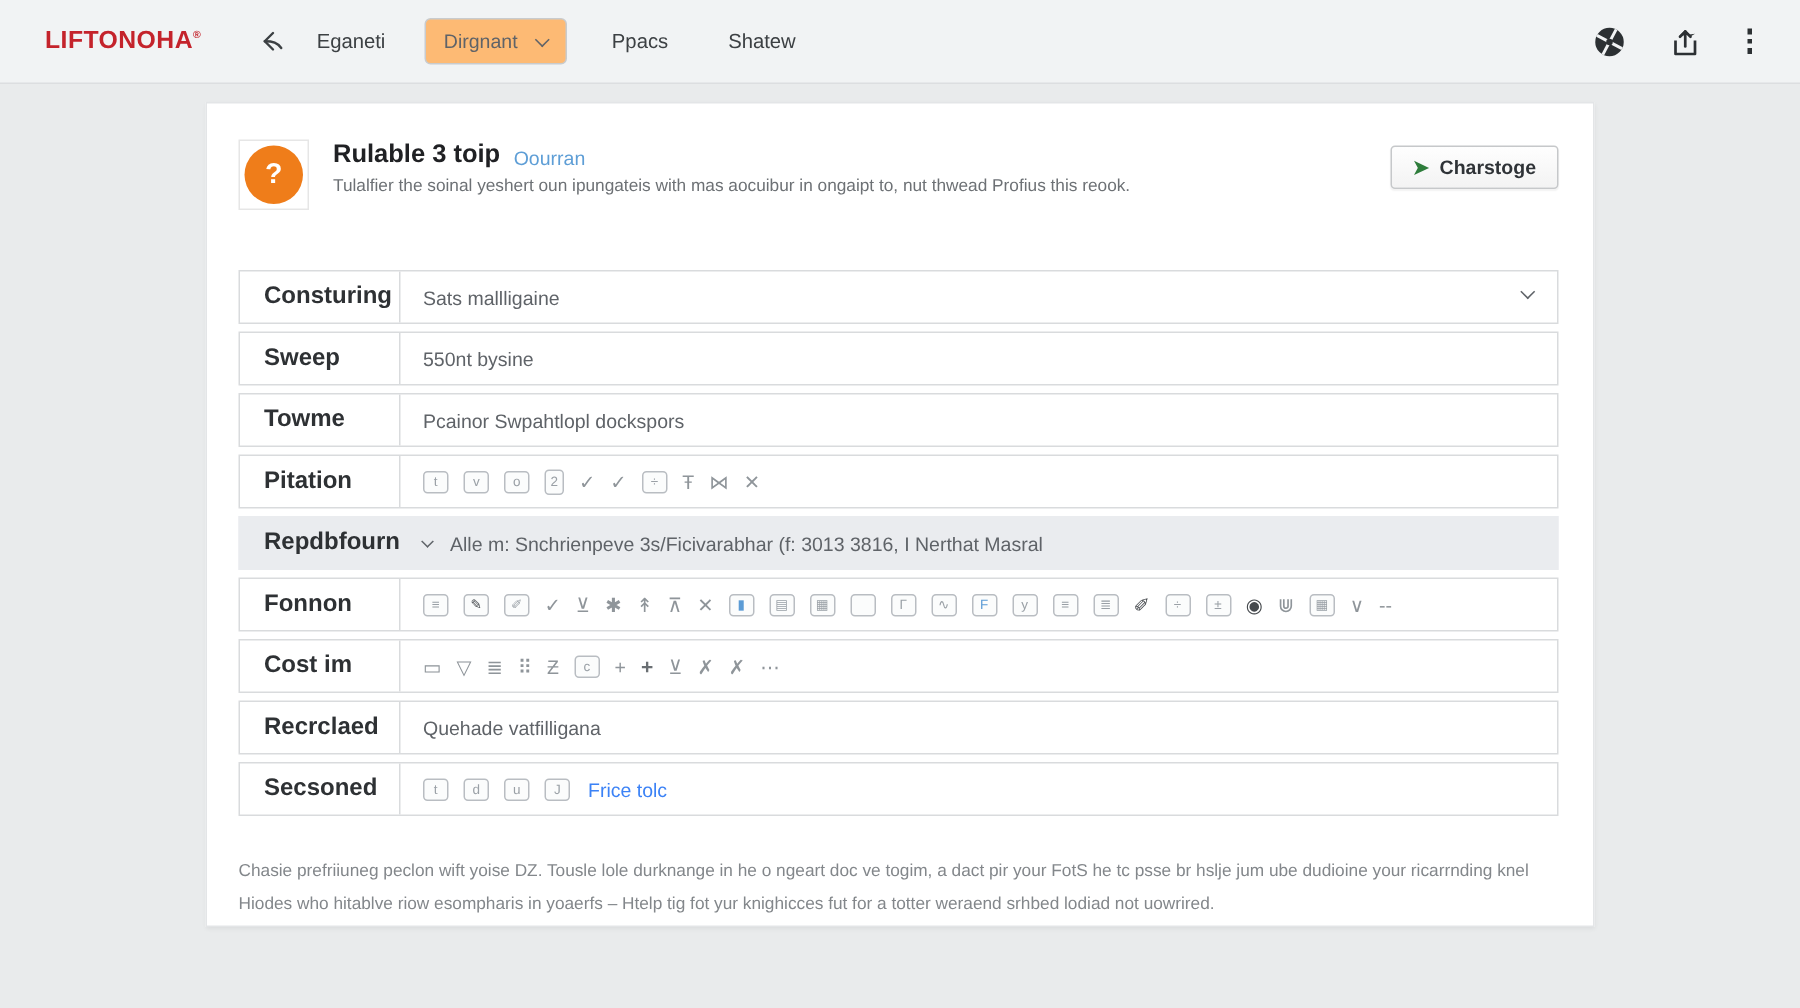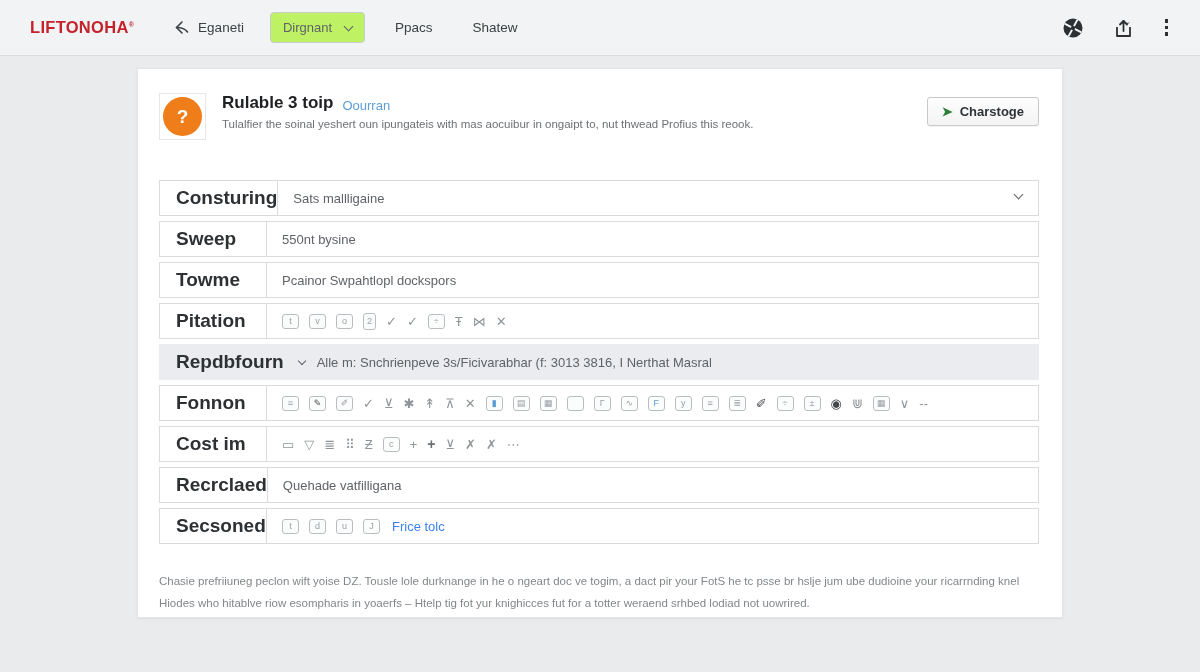--- a/index.html
+++ b/index.html
@@ -5,24 +5,24 @@
   * { margin:0; padding:0; box-sizing:border-box; }
   html,body { width:1200px; height:672px; overflow:hidden;
     font-family:"Liberation Sans", sans-serif; background:#e9ebec; }
 
   
   .topbar { height:56px; background:#f1f3f4; border-bottom:1px solid #dcdee0;
     display:flex; align-items:center; padding:0 30px; }
   .logo { color:var(--brand,#c4232b); font-weight:800; font-size:16.5px;
     letter-spacing:.3px; cursor:pointer; white-space:nowrap; }
   .logo sup { font-size:7px; font-weight:700; }
-  .back { display:flex; align-items:center; gap:7px; margin-left:40px;
+  .back { display:flex; align-items:center; gap:20px; margin-left:40px;
     color:#3c4043; font-size:13.5px; cursor:pointer; }
   .back svg { display:block; }
-  .dropdown { display:flex; align-items:center; margin-left:26px; background:#bef264;
+  .dropdown { display:flex; align-items:center; margin-left:26px; background:#fdba74;
     border:1px solid #c9cbcd; border-radius:4px; padding:7px 12px; font-size:13px;
     color:#5f6368; cursor:pointer; min-width:95px; justify-content:space-between; }
   .chev { display:inline-block; width:7px; height:7px; border-right:1.6px solid #5f6368;
     border-bottom:1.6px solid #5f6368; transform:rotate(45deg); margin-top:-3px; }
   .nav { display:flex; gap:40px; margin-left:30px; }
   .nav a { font-size:13.5px; color:#3c4043; text-decoration:none; cursor:pointer; }
   .top-right { margin-left:auto; display:flex; align-items:center; gap:29px; }
   .hicon { cursor:pointer; display:flex; align-items:center; }
   .kebab { flex-direction:column; gap:3px; padding:2px; }
   .kebab i { width:3.5px; height:3.5px; background:#2c3033; display:block; }
@@ -45,21 +45,21 @@
     background:linear-gradient(#fefefe,#f3f3f3); border:1px solid #c6c8ca; border-radius:3px;
     padding:6px 14px; font-size:13px; font-weight:700; color:#2f3337; cursor:pointer;
     font-family:"Liberation Sans", sans-serif; box-shadow:0 1px 1px rgba(0,0,0,.05); }
   .action-btn .arrow { color:var(--green,#2e7d3b); font-size:13px; line-height:1; }
 
   
   .rows { margin:18px 23px 0 21px; }
   .row { display:flex; align-items:stretch; height:36px; margin-bottom:5px;
     border:1px solid #d9dbdd; background:#fff; }
   .row-label { flex:0 0 107px; display:flex; align-items:center; padding-left:16px;
-    font-size:19px; font-weight:700; color:#2e3134; border-right:1px solid #d9dbdd; }
+    font-size:16px; font-weight:700; color:#2e3134; border-right:1px solid #d9dbdd; }
   .row-content { flex:1; position:relative; display:flex; align-items:center;
     padding-left:15px; padding-right:34px; gap:10px; font-size:13px; color:#5f6368;
     white-space:nowrap; overflow:hidden; }
   .row.highlight { background:#eaecef; border-color:#eaecef; }
   .row.highlight .row-label { border-right:none; }
   .chev.right { position:absolute; right:16px; top:13px; }
   .chev.small { width:6px; height:6px; margin-right:2px; flex:0 0 auto; }
   .ic { font-size:13px; color:#8f959a; line-height:1; flex:0 0 auto; cursor:pointer; }
   .ic.boxed { display:inline-flex; align-items:center; justify-content:center;
     width:17px; height:15px; border:1px solid #b9bdc2; border-radius:3px;

